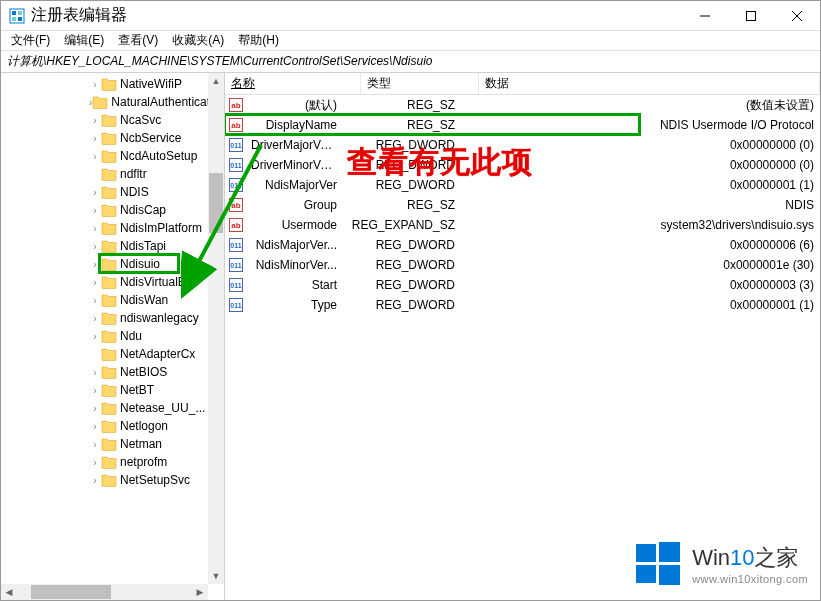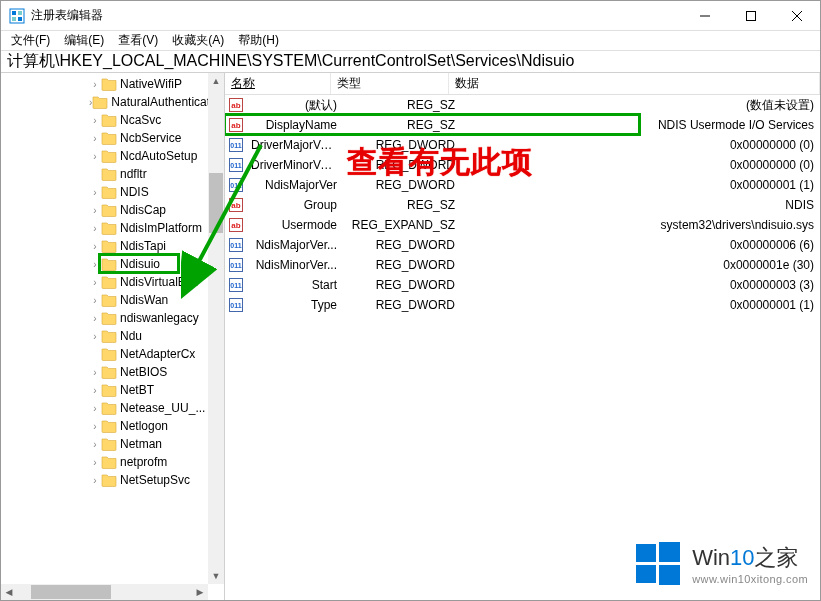--- a/index.html
+++ b/index.html
@@ -1,30 +1,30 @@
 <!DOCTYPE html>
 <html><head>
 <meta charset="utf-8">
 <style>
   * { box-sizing: border-box; margin: 0; padding: 0; }
   body { font-family: "Microsoft YaHei", "Segoe UI", Tahoma, sans-serif; font-size: 12px; background: #fff; color: #000; width: 821px; height: 601px; position: relative; overflow: hidden; border: 1px solid #999; }
   
   
   .titlebar { display: flex; align-items: center; height: 30px; background: #fff; border-bottom: 1px solid #e0e0e0; }
   .titlebar .app-icon { width: 16px; height: 16px; margin: 0 6px 0 8px; }
-  .titlebar .title { flex: 1; font-size: 12px; }
+  .titlebar .title { flex: 1; font-size: 16px; }
   .winbtn { width: 46px; height: 30px; display: flex; align-items: center; justify-content: center; color: #333; }
   
   
   .menubar { display: flex; align-items: center; height: 20px; padding: 0 4px; border-bottom: 1px solid #e0e0e0; gap: 2px; }
   .menubar .item { padding: 2px 6px; font-size: 12px; }
   
   
   .addressbar { height: 22px; display: flex; align-items: center; padding: 2px 6px; border-bottom: 1px solid #d0d0d0; }
-  .addressbar input { width: 100%; border: none; font-size: 16px; font-family: inherit; outline: none; }
+  .addressbar input { width: 100%; border: none; font-size: 12px; font-family: inherit; outline: none; font-style: italic; }
   
   
   .main { display: flex; height: calc(601px - 30px - 20px - 22px - 2px); }
   .tree-pane { width: 224px; overflow: hidden; border-right: 1px solid #d0d0d0; position: relative; }
   .tree-viewport { overflow: hidden; height: 100%; }
   .tree { padding: 2px 0 2px 2px; }
   .tree-row { display: flex; align-items: center; height: 18px; white-space: nowrap; padding-right: 4px; }
   .tree-row .expander { width: 12px; text-align: center; color: #888; font-size: 10px; }
   .tree-row .folder-icon { width: 16px; height: 14px; margin-right: 3px; flex-shrink: 0; }
   .tree-row.highlighted { position: relative; }
@@ -35,21 +35,21 @@
   .tree-scrollbar-v .arrow.up{top:0;} .tree-scrollbar-v .arrow.down{bottom:0;}
   .tree-scrollbar-h { position: absolute; left:0; right:16px; bottom:0; height:16px; background:#f0f0f0; }
   .tree-scrollbar-h .thumb{position:absolute; top:1px; bottom:1px; left:30px; width:80px; background:#c0c0c0;}
   .tree-scrollbar-h .arrow{position:absolute; top:0; bottom:0; width:16px; display:flex; align-items:center; justify-content:center; color:#666; font-size:9px;}
   .tree-scrollbar-h .arrow.left{left:0;} .tree-scrollbar-h .arrow.right{right:0;}
   
   
   .list-pane { flex: 1; display: flex; flex-direction: column; overflow: hidden; }
   .list-header { display: flex; height: 22px; align-items: center; border-bottom: 1px solid #e0e0e0; background: #fff; }
   .list-header .col { padding: 0 6px; font-size: 12px; border-right: 1px solid #e8e8e8; height: 100%; display: flex; align-items: center; }
-  .col-name { width: 106px; text-decoration: underline; }
+  .col-name { width: 136px; text-decoration: underline; }
   .col-type { width: 118px; }
   .col-data { flex: 1; }
   .list-body { flex: 1; overflow: hidden; position: relative; }
   .list-row { display: flex; align-items: center; height: 20px; text-align: right; }
   .list-row .cell { padding: 0 6px; font-size: 12px; white-space: nowrap; overflow: hidden; text-overflow: ellipsis; }
   .list-row .icon-cell { width: 20px; padding-left: 4px; display: flex; align-items: center; }
   .list-row .c-name { width: 98px; }
   .list-row .c-type { width: 118px; }
   .list-row .c-data { flex: 1; }
   .list-row.highlighted { position: relative; }
@@ -313,21 +313,21 @@
         </div>
         <div class="list-row highlighted">
           <span class="icon-cell">
             <svg class="reg-sz" viewBox="0 0 14 14">
               <rect x="0.5" y="0.5" width="13" height="13" fill="#fff" stroke="#b44"></rect>
               <text x="7" y="10" font-size="8" text-anchor="middle" fill="#d22" font-weight="bold">ab</text>
             </svg>
           </span>
           <span class="cell c-name">DisplayName</span>
           <span class="cell c-type">REG_SZ</span>
-          <span class="cell c-data">NDIS Usermode I/O Services</span>
+          <span class="cell c-data">NDIS Usermode I/O Protocol</span>
           <div class="box"></div>
         </div>
         <div class="list-row">
           <span class="icon-cell">
             <svg class="reg-bin" viewBox="0 0 14 14">
               <rect x="0.5" y="0.5" width="13" height="13" fill="#fff" stroke="#46a"></rect>
               <text x="7" y="10" font-size="7" text-anchor="middle" fill="#26c" font-weight="bold">011</text>
             </svg>
           </span>
           <span class="cell c-name">DriverMajorVe...</span>

